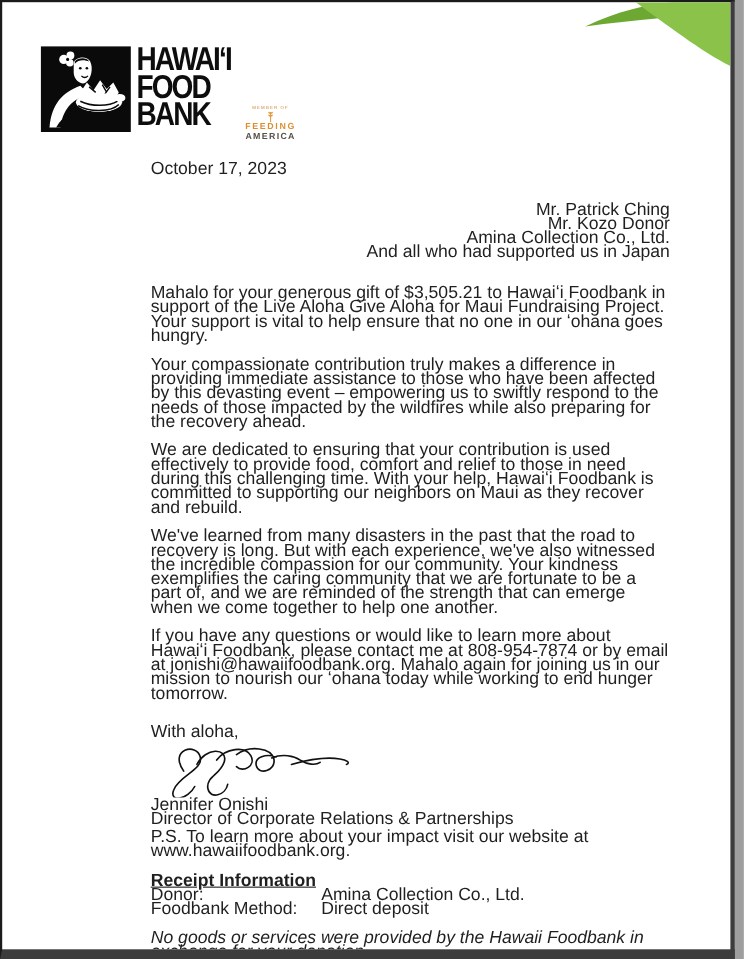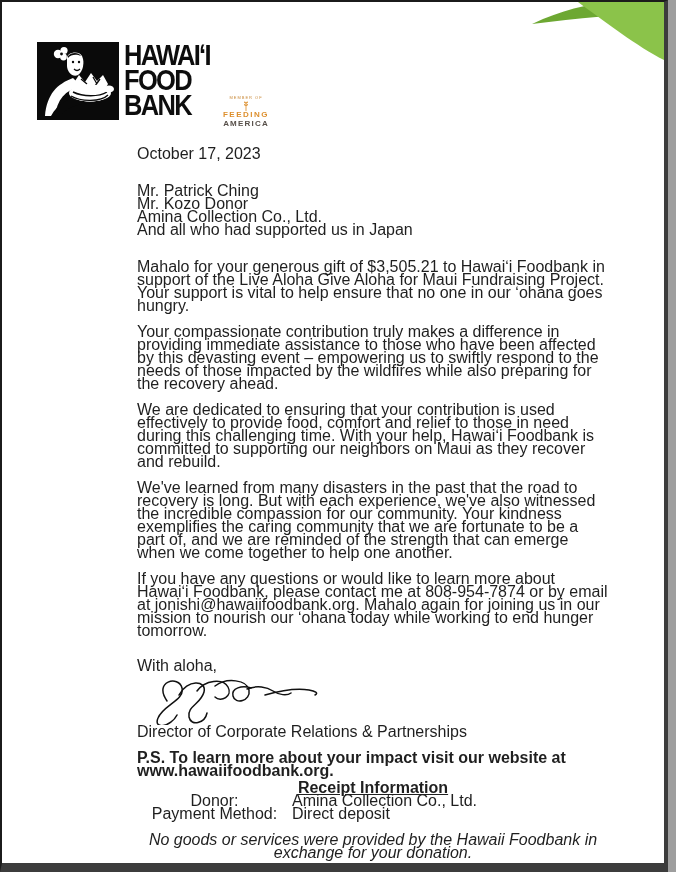--- a/index.html
+++ b/index.html
@@ -41,29 +41,29 @@
 
   
   .letter {
     position: absolute;
     left: 135px;
     top: 145px;
     width: 472px;
     font-size: 16px;
     line-height: 13px;
   }
-  .recipients { margin-top: 24px; }
+  .recipients { margin-top: 24px; text-align: right; }
   .letter p { margin: 13px 0 0 0; }
   .letter p.first { margin-top: 24px; }
   .closing { margin-top: 22px; }
   .signature { display: block; margin: 3px 0 0 2px; }
   .sig-name div { line-height: 13px; }
-  .ps { margin-top: 13px; font-weight: bold; }
+  .ps { margin-top: 3px; }
 
-  .receipt { margin-top: 4px; text-align: center; }
+  .receipt { margin-top: 14px; }
   .receipt-heading { font-weight: bold; text-decoration: underline; line-height: 13px; }
   .receipt-row { display: flex; line-height: 13px; }
   .receipt-row .lbl { width: 155px; flex: 0 0 auto; }
   .disclaimer { margin-top: 13px; font-style: italic; }
 </style>
 </head>
 <body>
 
 <div class="page">
 
@@ -140,32 +140,33 @@
         <path d="M28,26 C14,6 40,0 43,13 C46,25 24,30 19,43 C14,55 32,52 38,40"></path>
         <path d="M40,20 C48,4 68,5 65,17 C62,29 48,31 50,42 C52,52 66,48 68,38"></path>
         <path d="M58,16 C66,5 84,3 89,12 C94,21 82,28 76,22"></path>
         <path d="M76,11 C88,2 108,5 110,15 C112,26 96,30 94,21 C92,13 103,10 112,13"></path>
         <path d="M108,14 C118,10 128,12 134,16 C140,20 148,21 152,18"></path>
         <path d="M126,20 C140,16 158,13 170,15 C176,16 180,18 176,20"></path>
       </g>
     </svg>
 
     <div class="sig-name">
+      <div>Jennifer Onishi</div>
       <div>Director of Corporate Relations &amp; Partnerships</div>
     </div>
 
     <div class="ps">P.S. To learn more about your impact visit our website at www.hawaiifoodbank.org.</div>
 
     <div class="receipt">
       <div class="receipt-heading">Receipt Information</div>
       <div class="receipt-row">
         <span class="lbl">Donor:</span>
         <span class="val">Amina Collection Co., Ltd.</span>
       </div>
       <div class="receipt-row">
-        <span class="lbl">Payment Method:</span>
+        <span class="lbl">Foodbank Method:</span>
         <span class="val">Direct deposit</span>
       </div>
       <div class="disclaimer">No goods or services were provided by the Hawaii Foodbank in exchange for your donation.</div>
     </div>
 
   </div>
 </div>
 
 </body></html>

